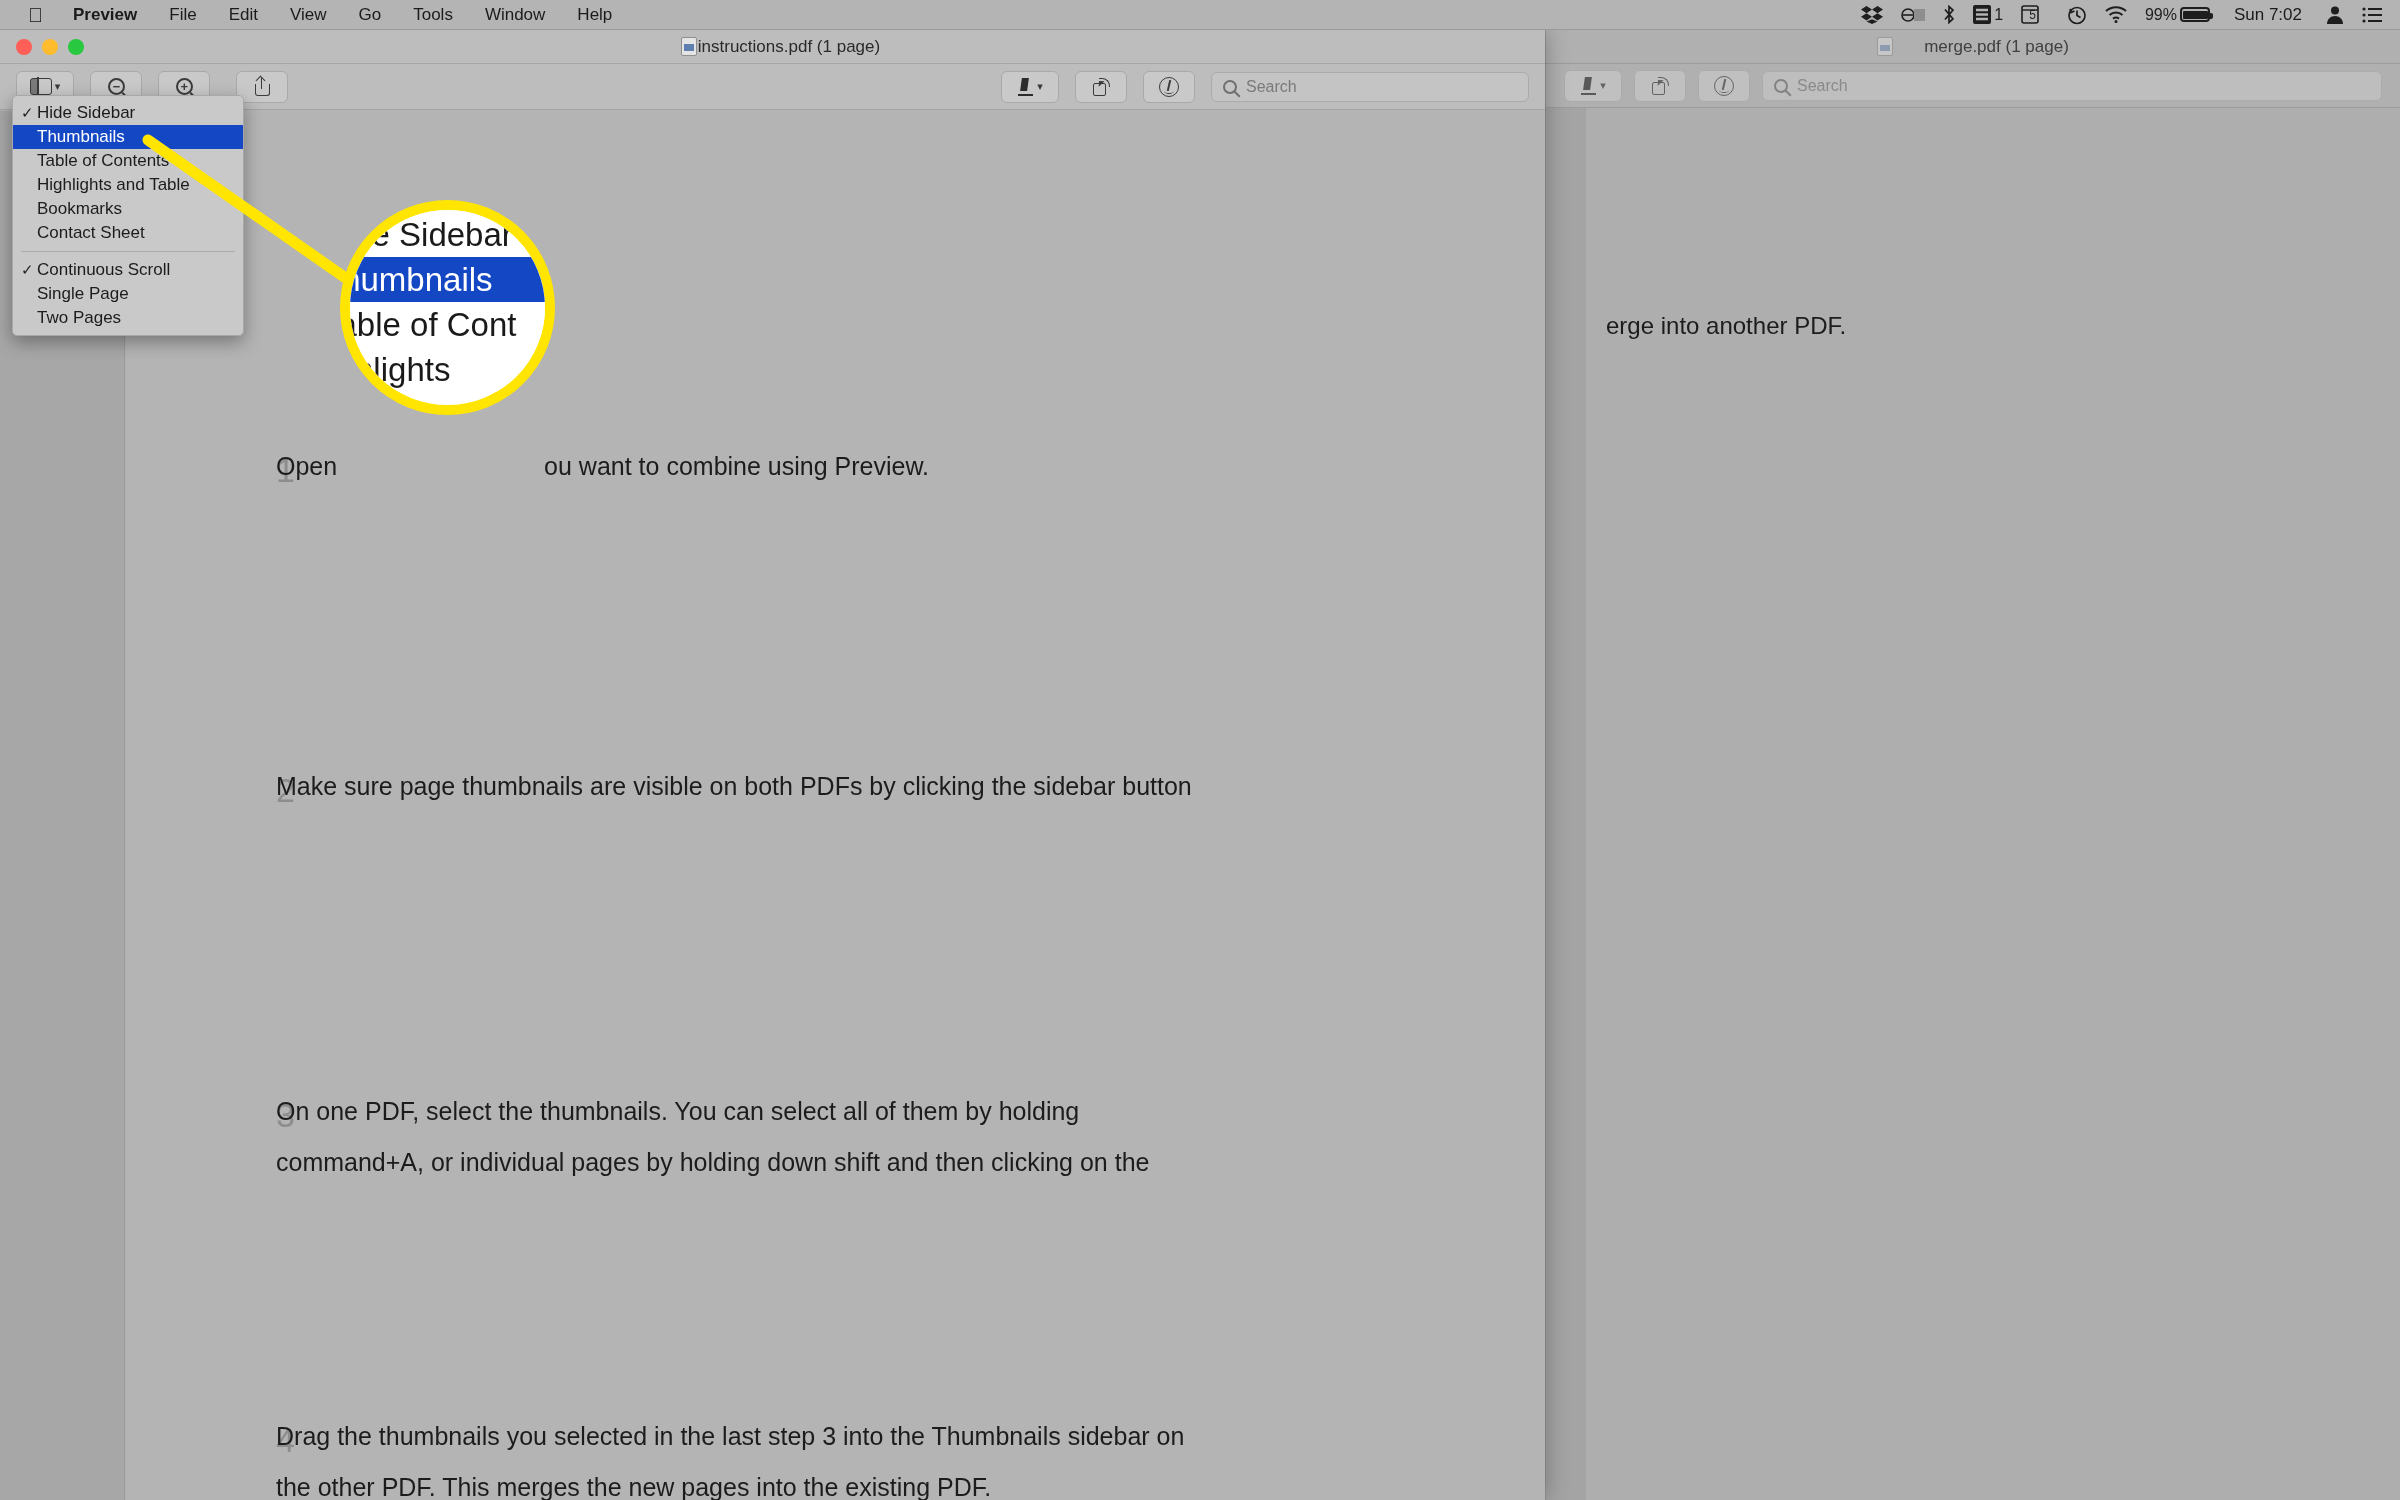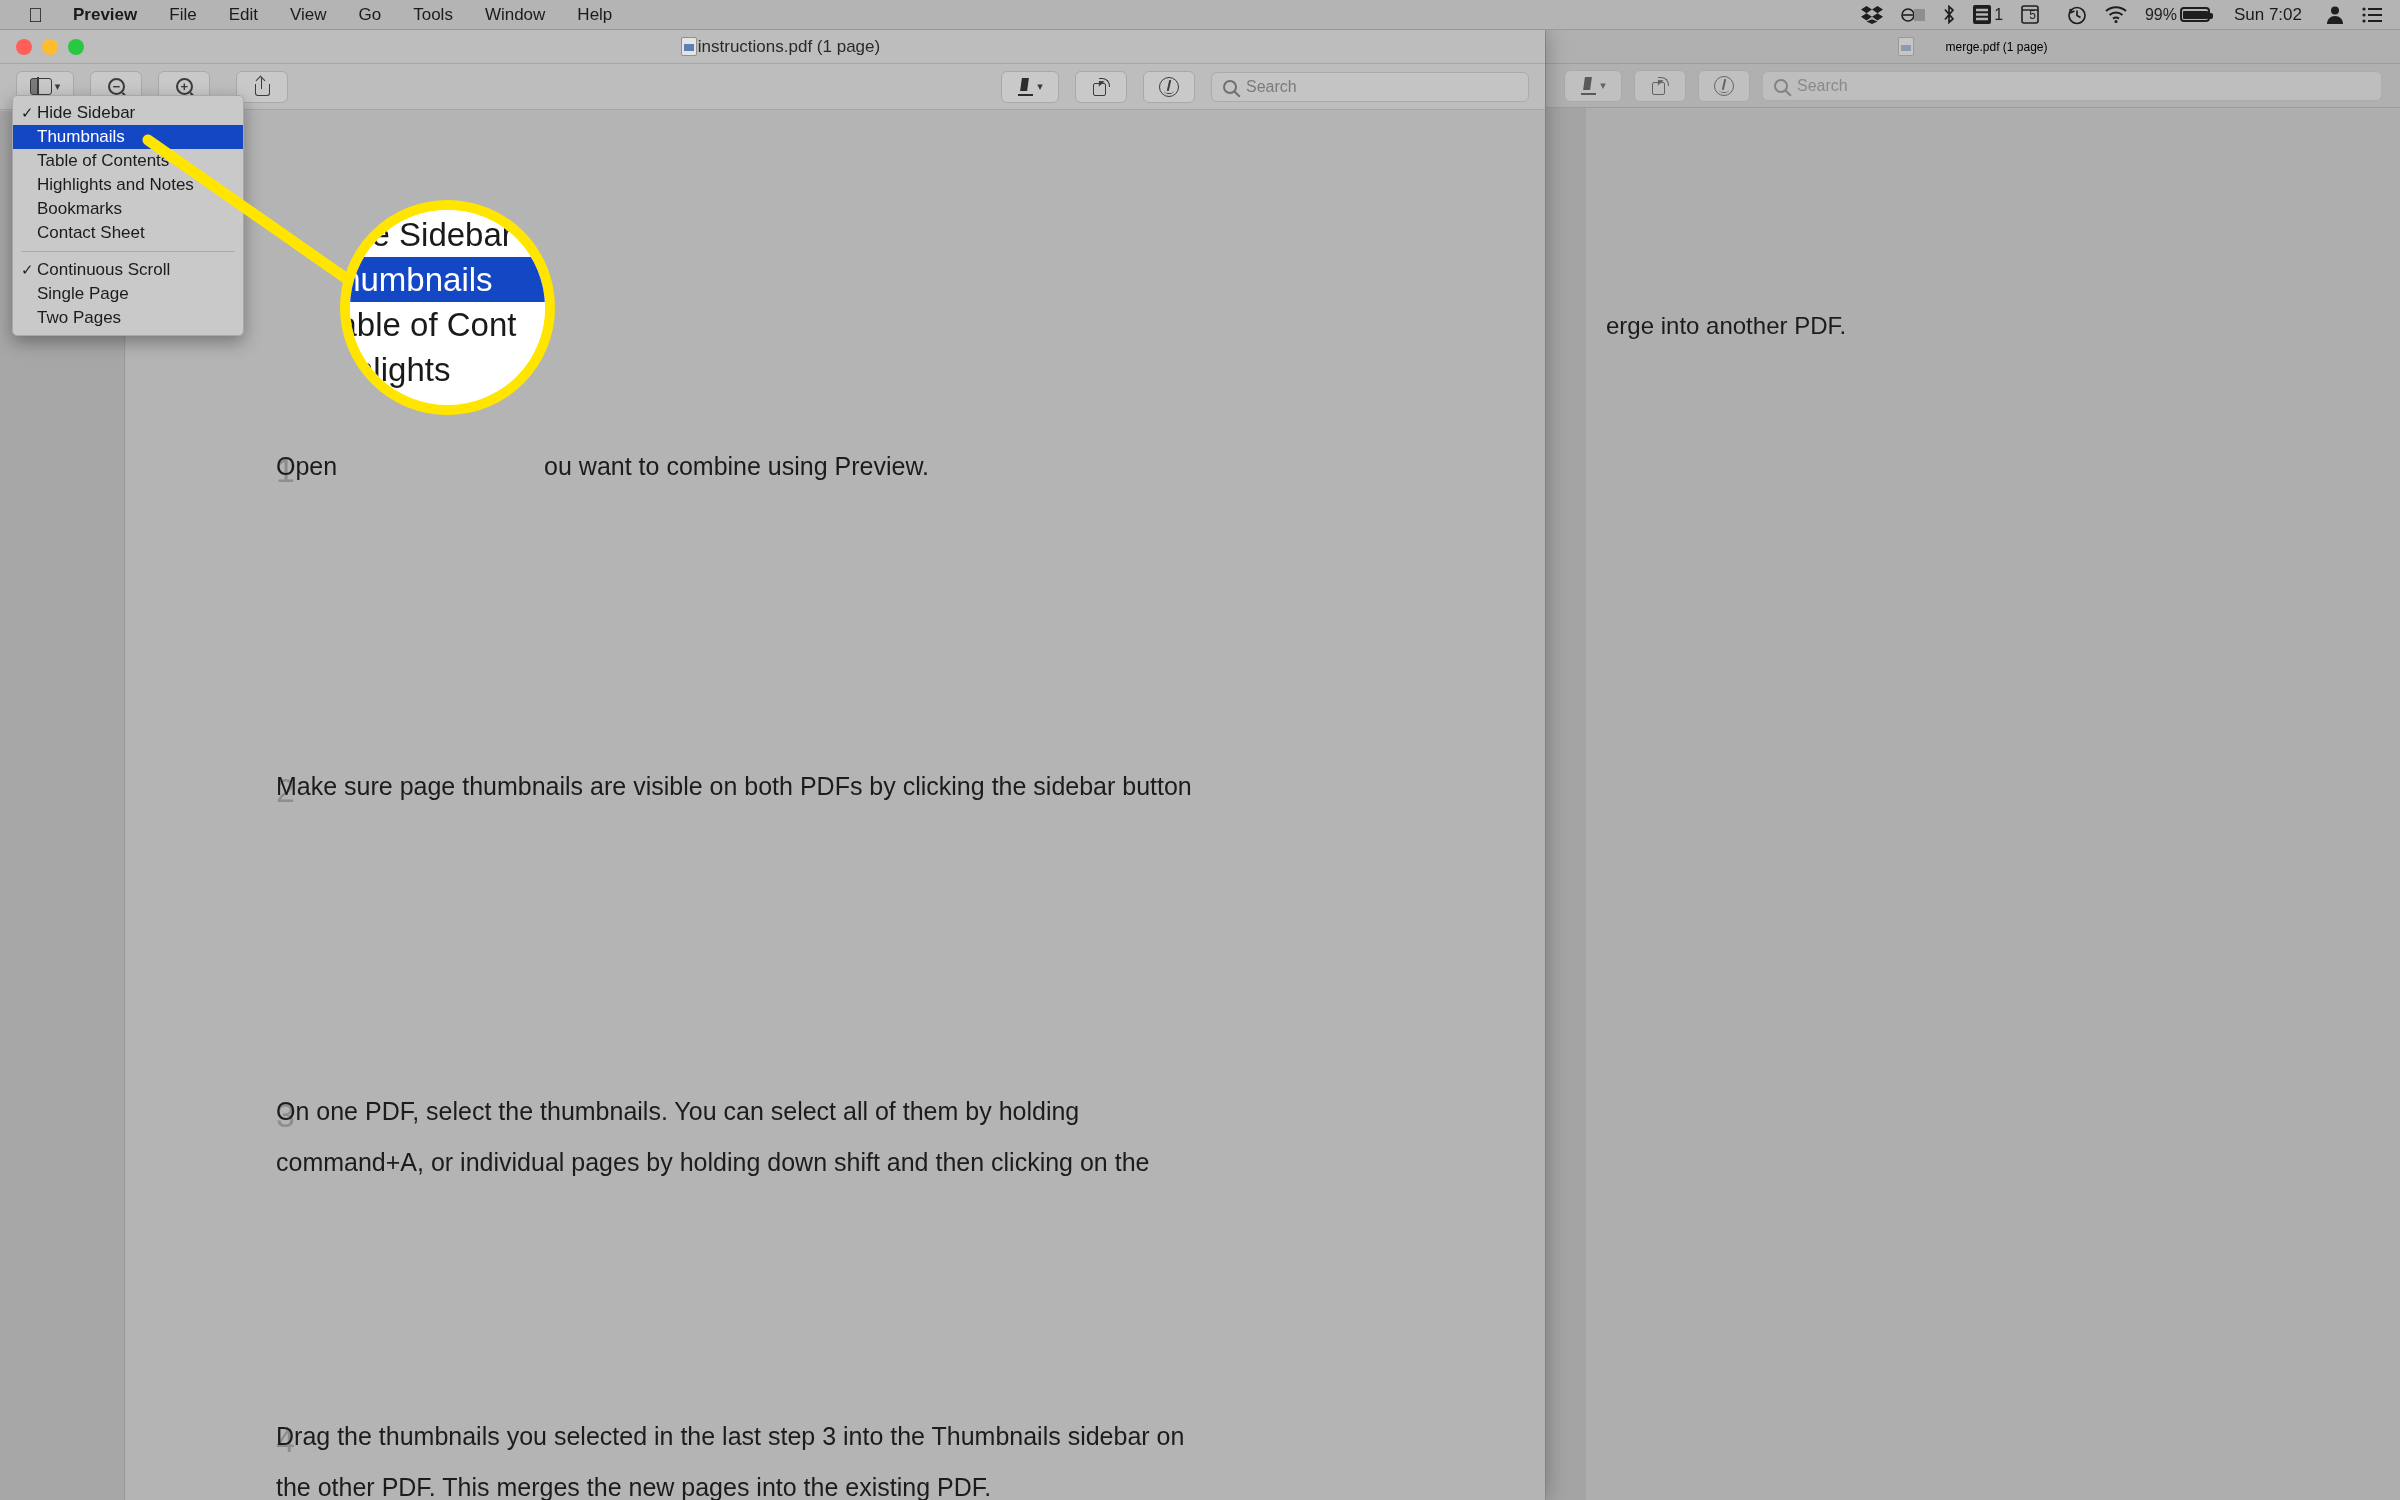--- a/index.html
+++ b/index.html
@@ -41,21 +41,21 @@
   #bgwin{
     position:absolute; left:1545px; top:30px; width:855px; height:1470px;
     background:#a8a8a8;
     border-left:1px solid #969696;
     z-index:5;
   }
   #bgwin .titlebar{
     height:34px; background:#b0b0b0; border-bottom:1px solid #9c9c9c;
     display:flex; align-items:center; justify-content:center; gap:8px;
   }
-  #bgwin .title{ font-size:12px; color:#000000;margin-left:23px; }
+  #bgwin .title{ font-size:17px; color:#404040;margin-left:23px; }
   #bgwin .doc-ico{
     width:16px;height:19px;background:#c6c6c6;border:1px solid #9a9a9a;border-radius:2px;position:relative;
   }
   #bgwin .doc-ico:after{content:"";position:absolute;left:2px;top:7px;right:2px;height:6px;background:#8d9bb0;}
   #bgwin .toolbar{
     height:44px; background:#b0b0b0; display:flex; align-items:center; gap:12px;
     padding:0 18px; border-bottom:1px solid #9c9c9c;
   }
   #bgwin .body{
     position:absolute; left:0; right:0; top:78px; bottom:0;
@@ -437,21 +437,21 @@
   <div class="mrow sel">
     <span class="ck"></span>
     <span>Thumbnails</span>
   </div>
   <div class="mrow">
     <span class="ck"></span>
     <span>Table of Contents</span>
   </div>
   <div class="mrow">
     <span class="ck"></span>
-    <span>Highlights and Notes</span>
+    <span>Highlights and Table</span>
   </div>
   <div class="mrow">
     <span class="ck"></span>
     <span>Bookmarks</span>
   </div>
   <div class="mrow">
     <span class="ck"></span>
     <span>Contact Sheet</span>
   </div>
 

